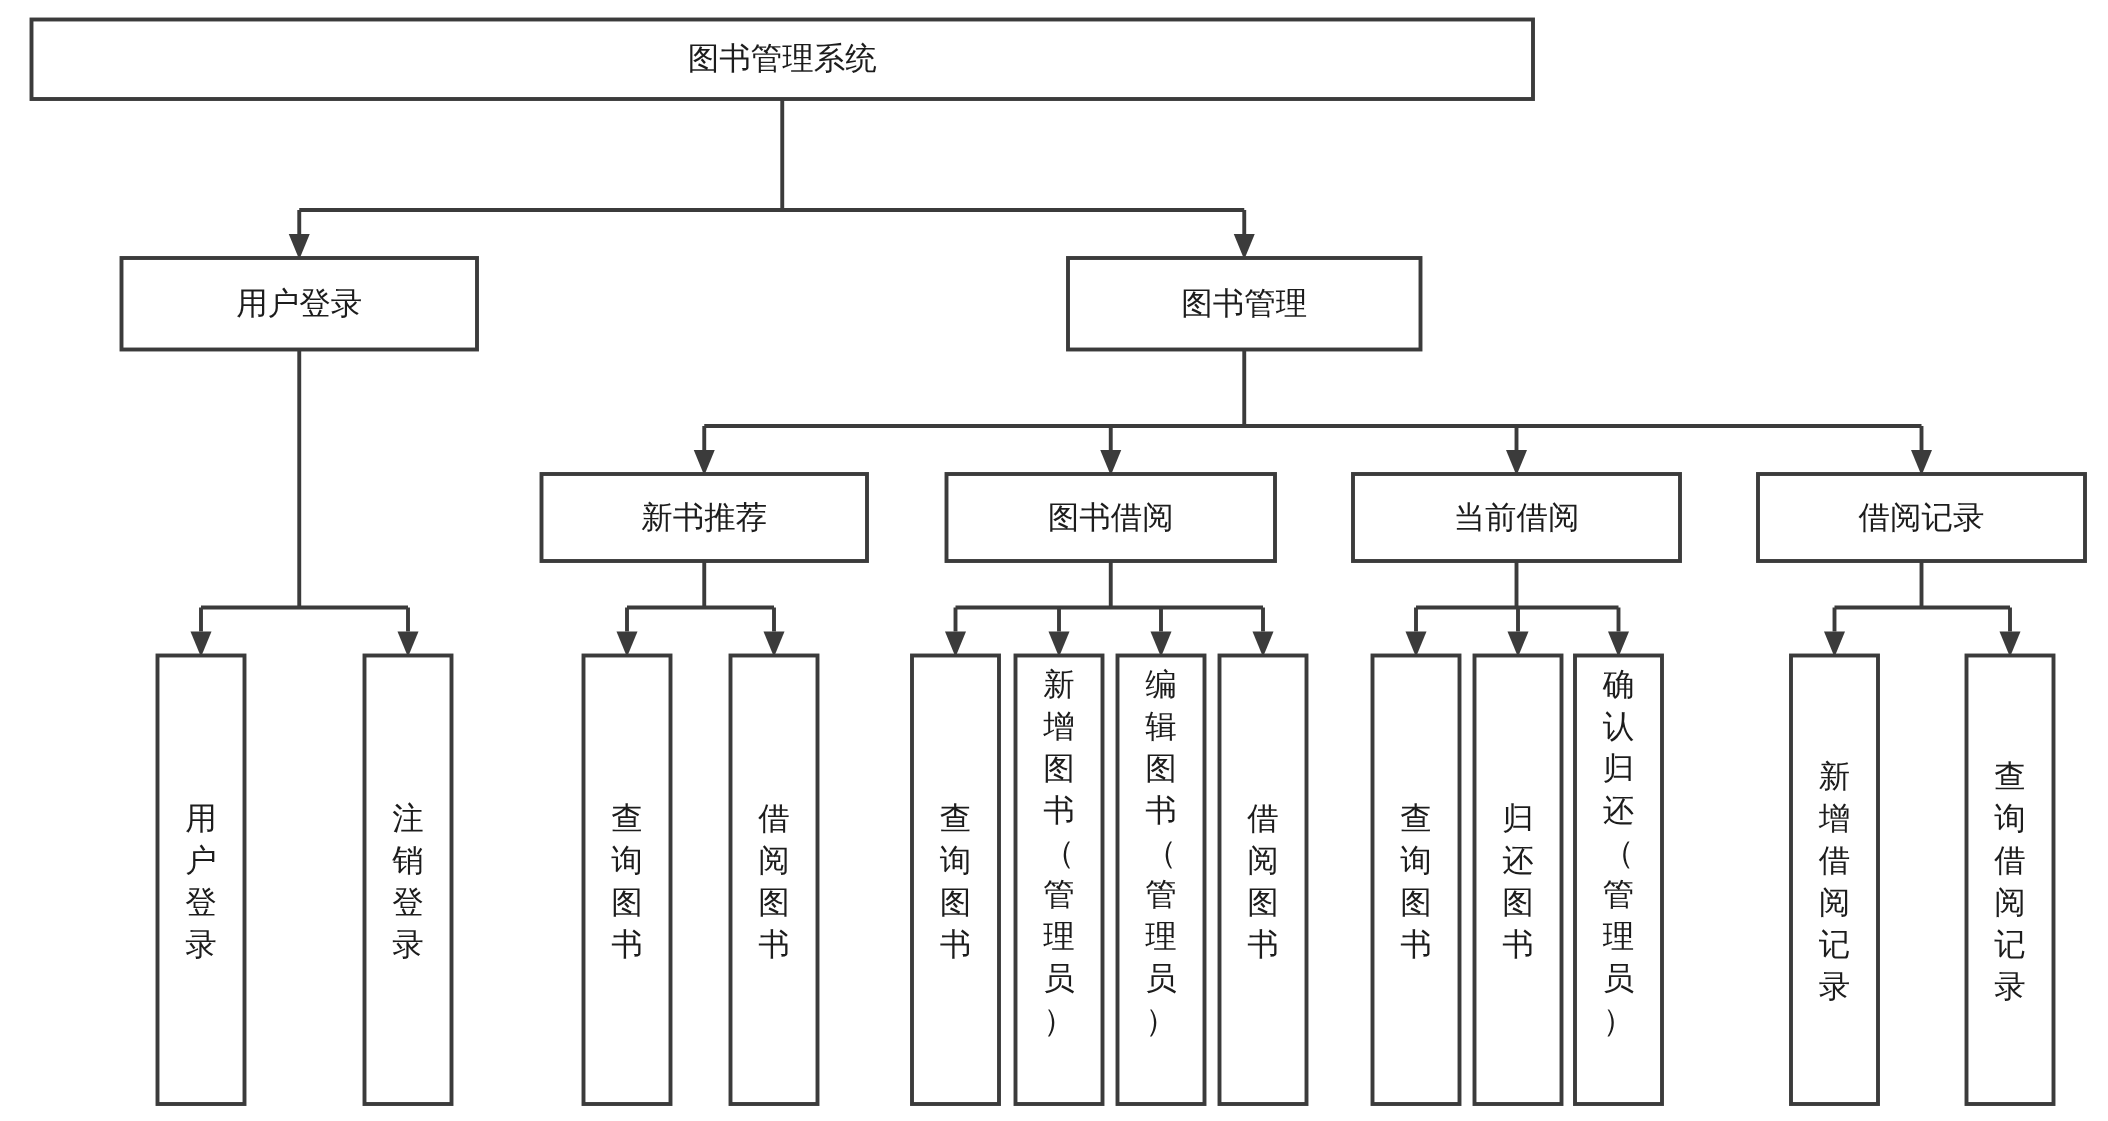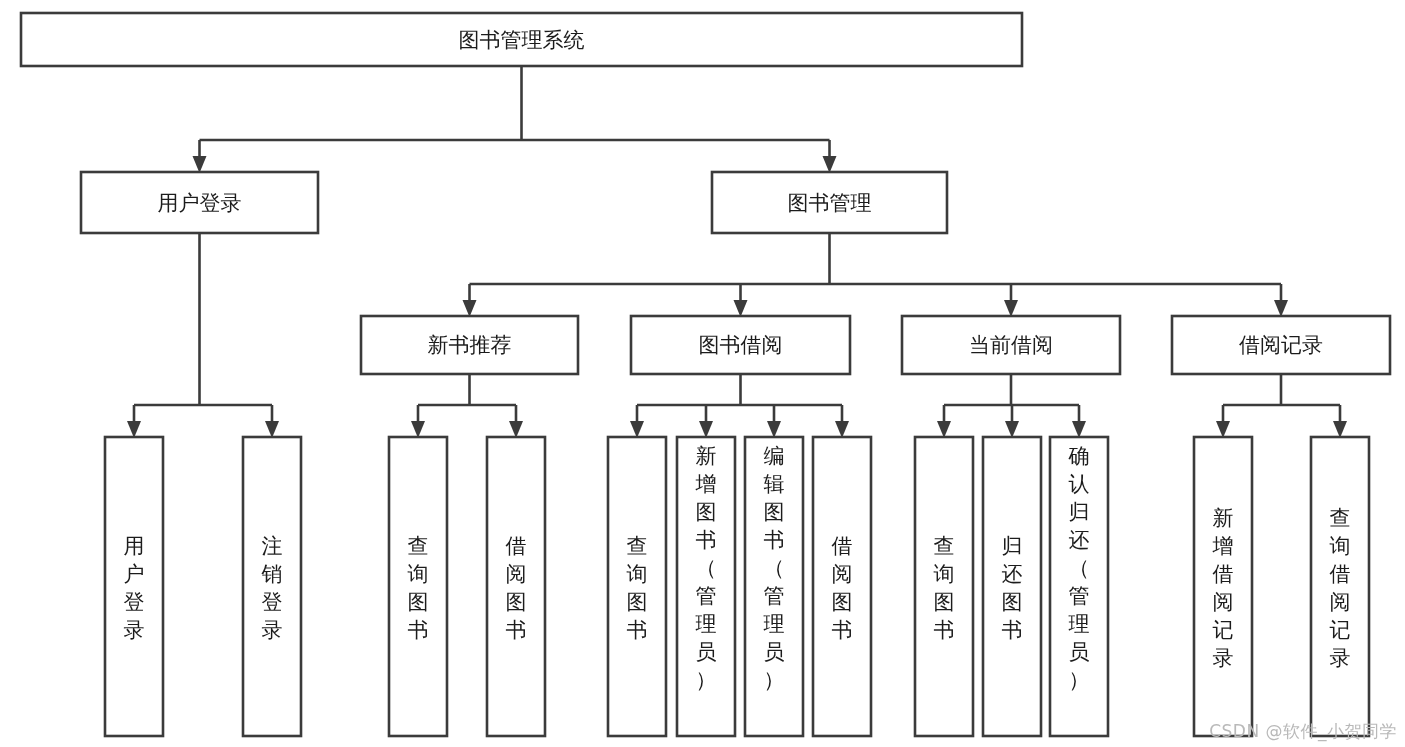--- a/index.html
+++ b/index.html
@@ -216,14 +216,13 @@
         <g>
           <rect x="1194" y="437" width="58" height="299" class="node-box"></rect>
           <text x="1223" y="524.5" class="node-label-v-char"><tspan x="1223" dy="0">新</tspan><tspan x="1223" dy="28">增</tspan><tspan x="1223" dy="28">借</tspan><tspan x="1223" dy="28">阅</tspan><tspan x="1223" dy="28">记</tspan><tspan x="1223" dy="28">录</tspan></text>
         </g>
         <g>
           <rect x="1311" y="437" width="58" height="299" class="node-box"></rect>
           <text x="1340" y="524.5" class="node-label-v-char"><tspan x="1340" dy="0">查</tspan><tspan x="1340" dy="28">询</tspan><tspan x="1340" dy="28">借</tspan><tspan x="1340" dy="28">阅</tspan><tspan x="1340" dy="28">记</tspan><tspan x="1340" dy="28">录</tspan></text>
         </g>
       </g>
   </svg>
-  <div class="watermark-text">CSDN @软件_小贺同学</div>
 </div>
 
 </body></html>

